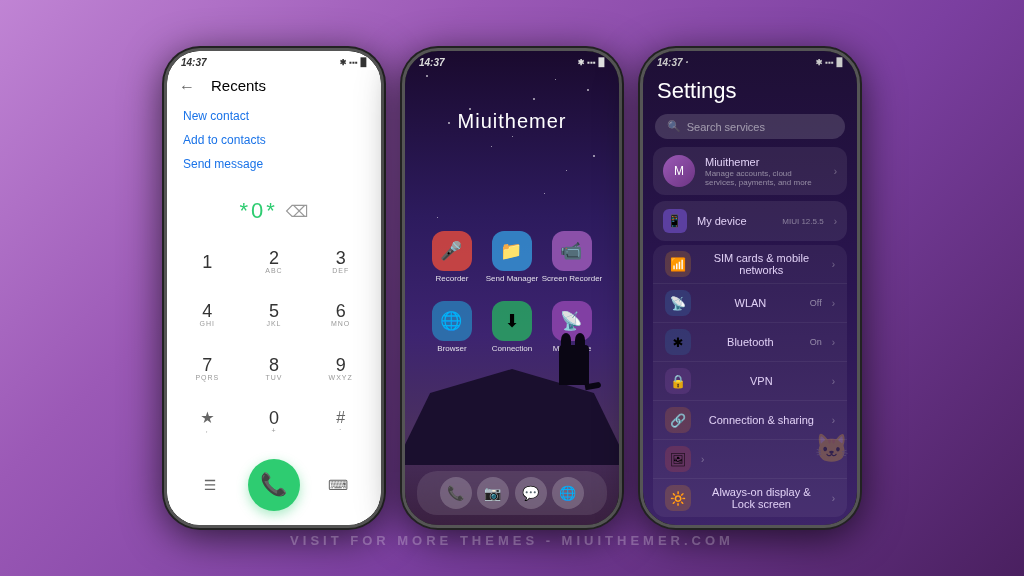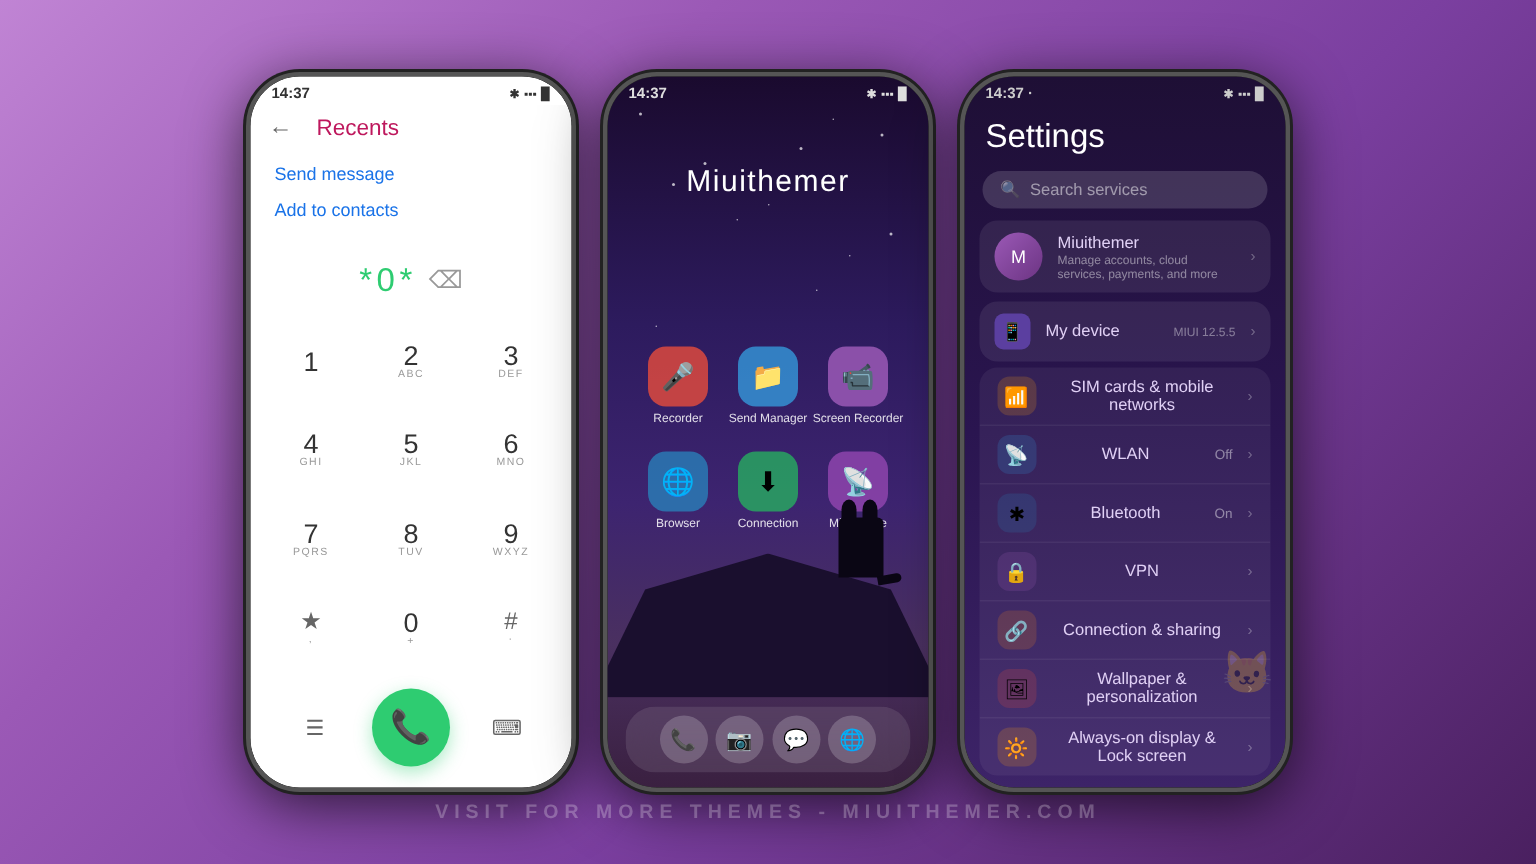--- a/index.html
+++ b/index.html
@@ -66,42 +66,42 @@
       display: flex;
       justify-content: space-between;
       align-items: center;
       padding: 6px 14px 2px;
       font-size: 9px;
       font-weight: 600;
       z-index: 10;
       position: relative;
     }
 
-    .status-bar .time { font-size: 10px; font-weight: 700; }
+    .status-bar .time { font-size: 10px; font-weight: 700; font-style: italic; }
     .status-icons { display: flex; gap: 3px; align-items: center; font-size: 8px; }
 
     
     .phone1 .phone-inner { background: #fff; }
     .phone1 .status-bar { color: #333; background: #fff; }
 
     .dialer-header {
       display: flex;
       align-items: center;
       padding: 6px 12px 4px;
       background: #fff;
     }
     .dialer-header .back-arrow {
       font-size: 16px;
       color: #666;
       margin-right: 16px;
     }
     .dialer-header .title {
       font-size: 15px;
       font-weight: 500;
-      color: #be185d;
+      color: #000000;
     }
 
     .dialer-menu {
       padding: 6px 16px;
       background: #fff;
     }
     .dialer-menu a {
       display: block;
       color: #1a73e8;
       font-size: 12px;
@@ -467,22 +467,23 @@
           <span>▉</span>
         </div>
       </div>
 
       <div class="dialer-header">
         <span class="back-arrow">←</span>
         <span class="title">Recents</span>
       </div>
 
       <div class="dialer-menu">
+        <a href="#">New contact</a>
+        <a href="#">Add to contacts</a>
         <a href="#">Send message</a>
-        <a href="#">Add to contacts</a>
       </div>
 
       <div class="dialer-number-display">
         <span class="num">*0*</span>
         <span class="del-icon">⌫</span>
       </div>
 
       <div class="dialer-pad">
         <div class="dial-key">
             <span class="dk-num">1</span>
@@ -700,23 +701,20 @@
           <div class="settings-item-content">
             <div class="settings-item-title">Connection &amp; sharing</div>
           </div>
           <span class="settings-chevron">›</span>
         </div>
 
         <div class="settings-item">
           <div class="settings-icon-wrap" style="background:#e74c3c33;">
             <span>🖼</span>
           </div>
-          <div class="settings-item-content">
-            <div class="settings-item-title">Wallpaper &amp; personalization</div>
-          </div>
           <span class="settings-chevron">›</span>
         </div>
 
         <div class="settings-item">
           <div class="settings-icon-wrap" style="background:#f39c1233;">
             <span>🔆</span>
           </div>
           <div class="settings-item-content">
             <div class="settings-item-title">Always-on display &amp; Lock screen</div>
           </div>

